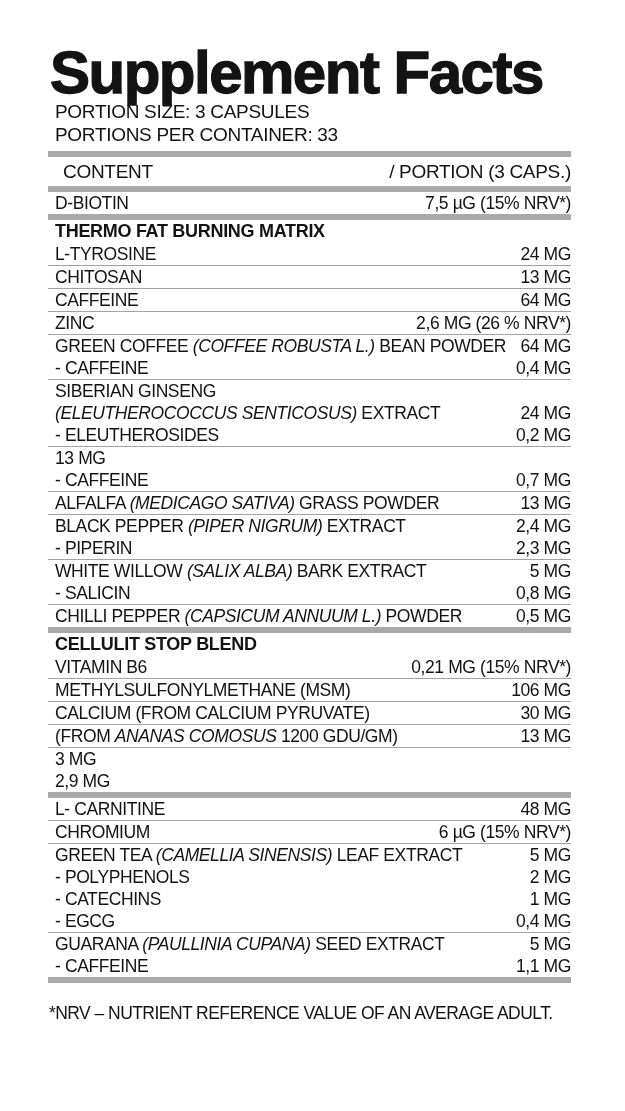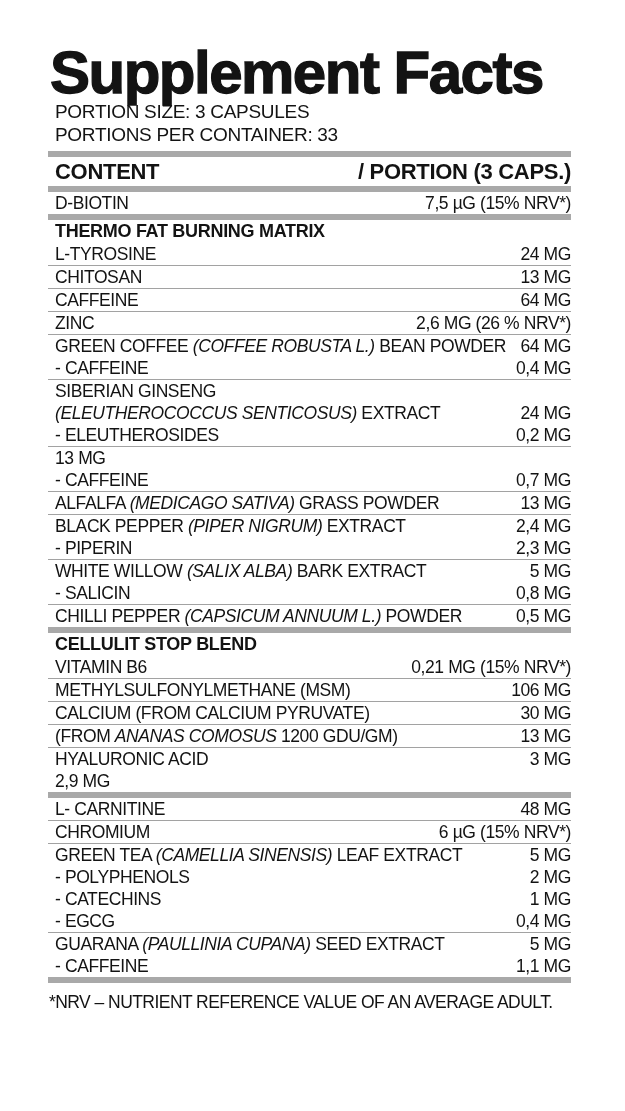--- a/index.html
+++ b/index.html
@@ -29,43 +29,44 @@
     padding-left: 7px;
   }
   .meta:first-of-type { margin-top: 4px; }
 
   .bar { height: 6px; background: var(--thick, #a9a9a9); }
   .bar-top { margin-top: 5px; }
   .bar-mid { margin-top: 1px; }
 
   .hdr {
     display: flex; justify-content: space-between; align-items: baseline;
-    font-weight: bold; font-size: 22px; line-height: 24px;
+    font-weight: normal; font-size: 19px; line-height: 24px;
     letter-spacing: -0.3px;
     padding: 3px 0 1px 7px;
+    margin-left: 8px;
   }
 
   #tbody { font-size: 17.5px; letter-spacing: -0.4px; }
   .block { border-bottom: 1.5px solid var(--thin, #a2a2a2); }
   .block.thick { border-bottom: 6px solid var(--thick, #a9a9a9); }
   .line {
     display: flex; justify-content: space-between; align-items: baseline;
     line-height: 22px; padding-left: 7px; gap: 4px;
   }
   .nm { white-space: nowrap; }
   .val { white-space: nowrap; text-align: right; flex: 0 0 auto; }
   .section-row {
     font-weight: bold; font-size: 18px; line-height: 23px;
     letter-spacing: -0.3px; padding-left: 7px;
   }
 
   .footnote {
     font-size: 17.5px; line-height: 24px;
     letter-spacing: -0.55px;
-    padding: 7px 0 0 1px;
+    padding: 18px 0 0 1px;
     white-space: nowrap;
   }
 </style>
 </head>
 <body>
 
 <div class="label">
   <div class="title">Supplement Facts</div>
   <div class="meta">PORTION SIZE: 3 CAPSULES</div>
   <div class="meta">PORTIONS PER CONTAINER: 33</div>
@@ -191,21 +192,20 @@
         </div>
       </div>
       <div class="block">
         <div class="line">
           <span class="nm"><span>(FROM </span><i>ANANAS COMOSUS</i><span> 1200 GDU/GM)</span></span>
           <span class="val">13 MG</span>
         </div>
       </div>
       <div class="block thick">
         <div class="line">
-          <span class="nm"><span>HYALURONIC ACID</span></span>
           <span class="val">3 MG</span>
         </div>
         <div class="line">
           <span class="val">2,9 MG</span>
         </div>
       </div>
       <div class="block">
         <div class="line">
           <span class="nm"><span>L- CARNITINE</span></span>
           <span class="val">48 MG</span>

